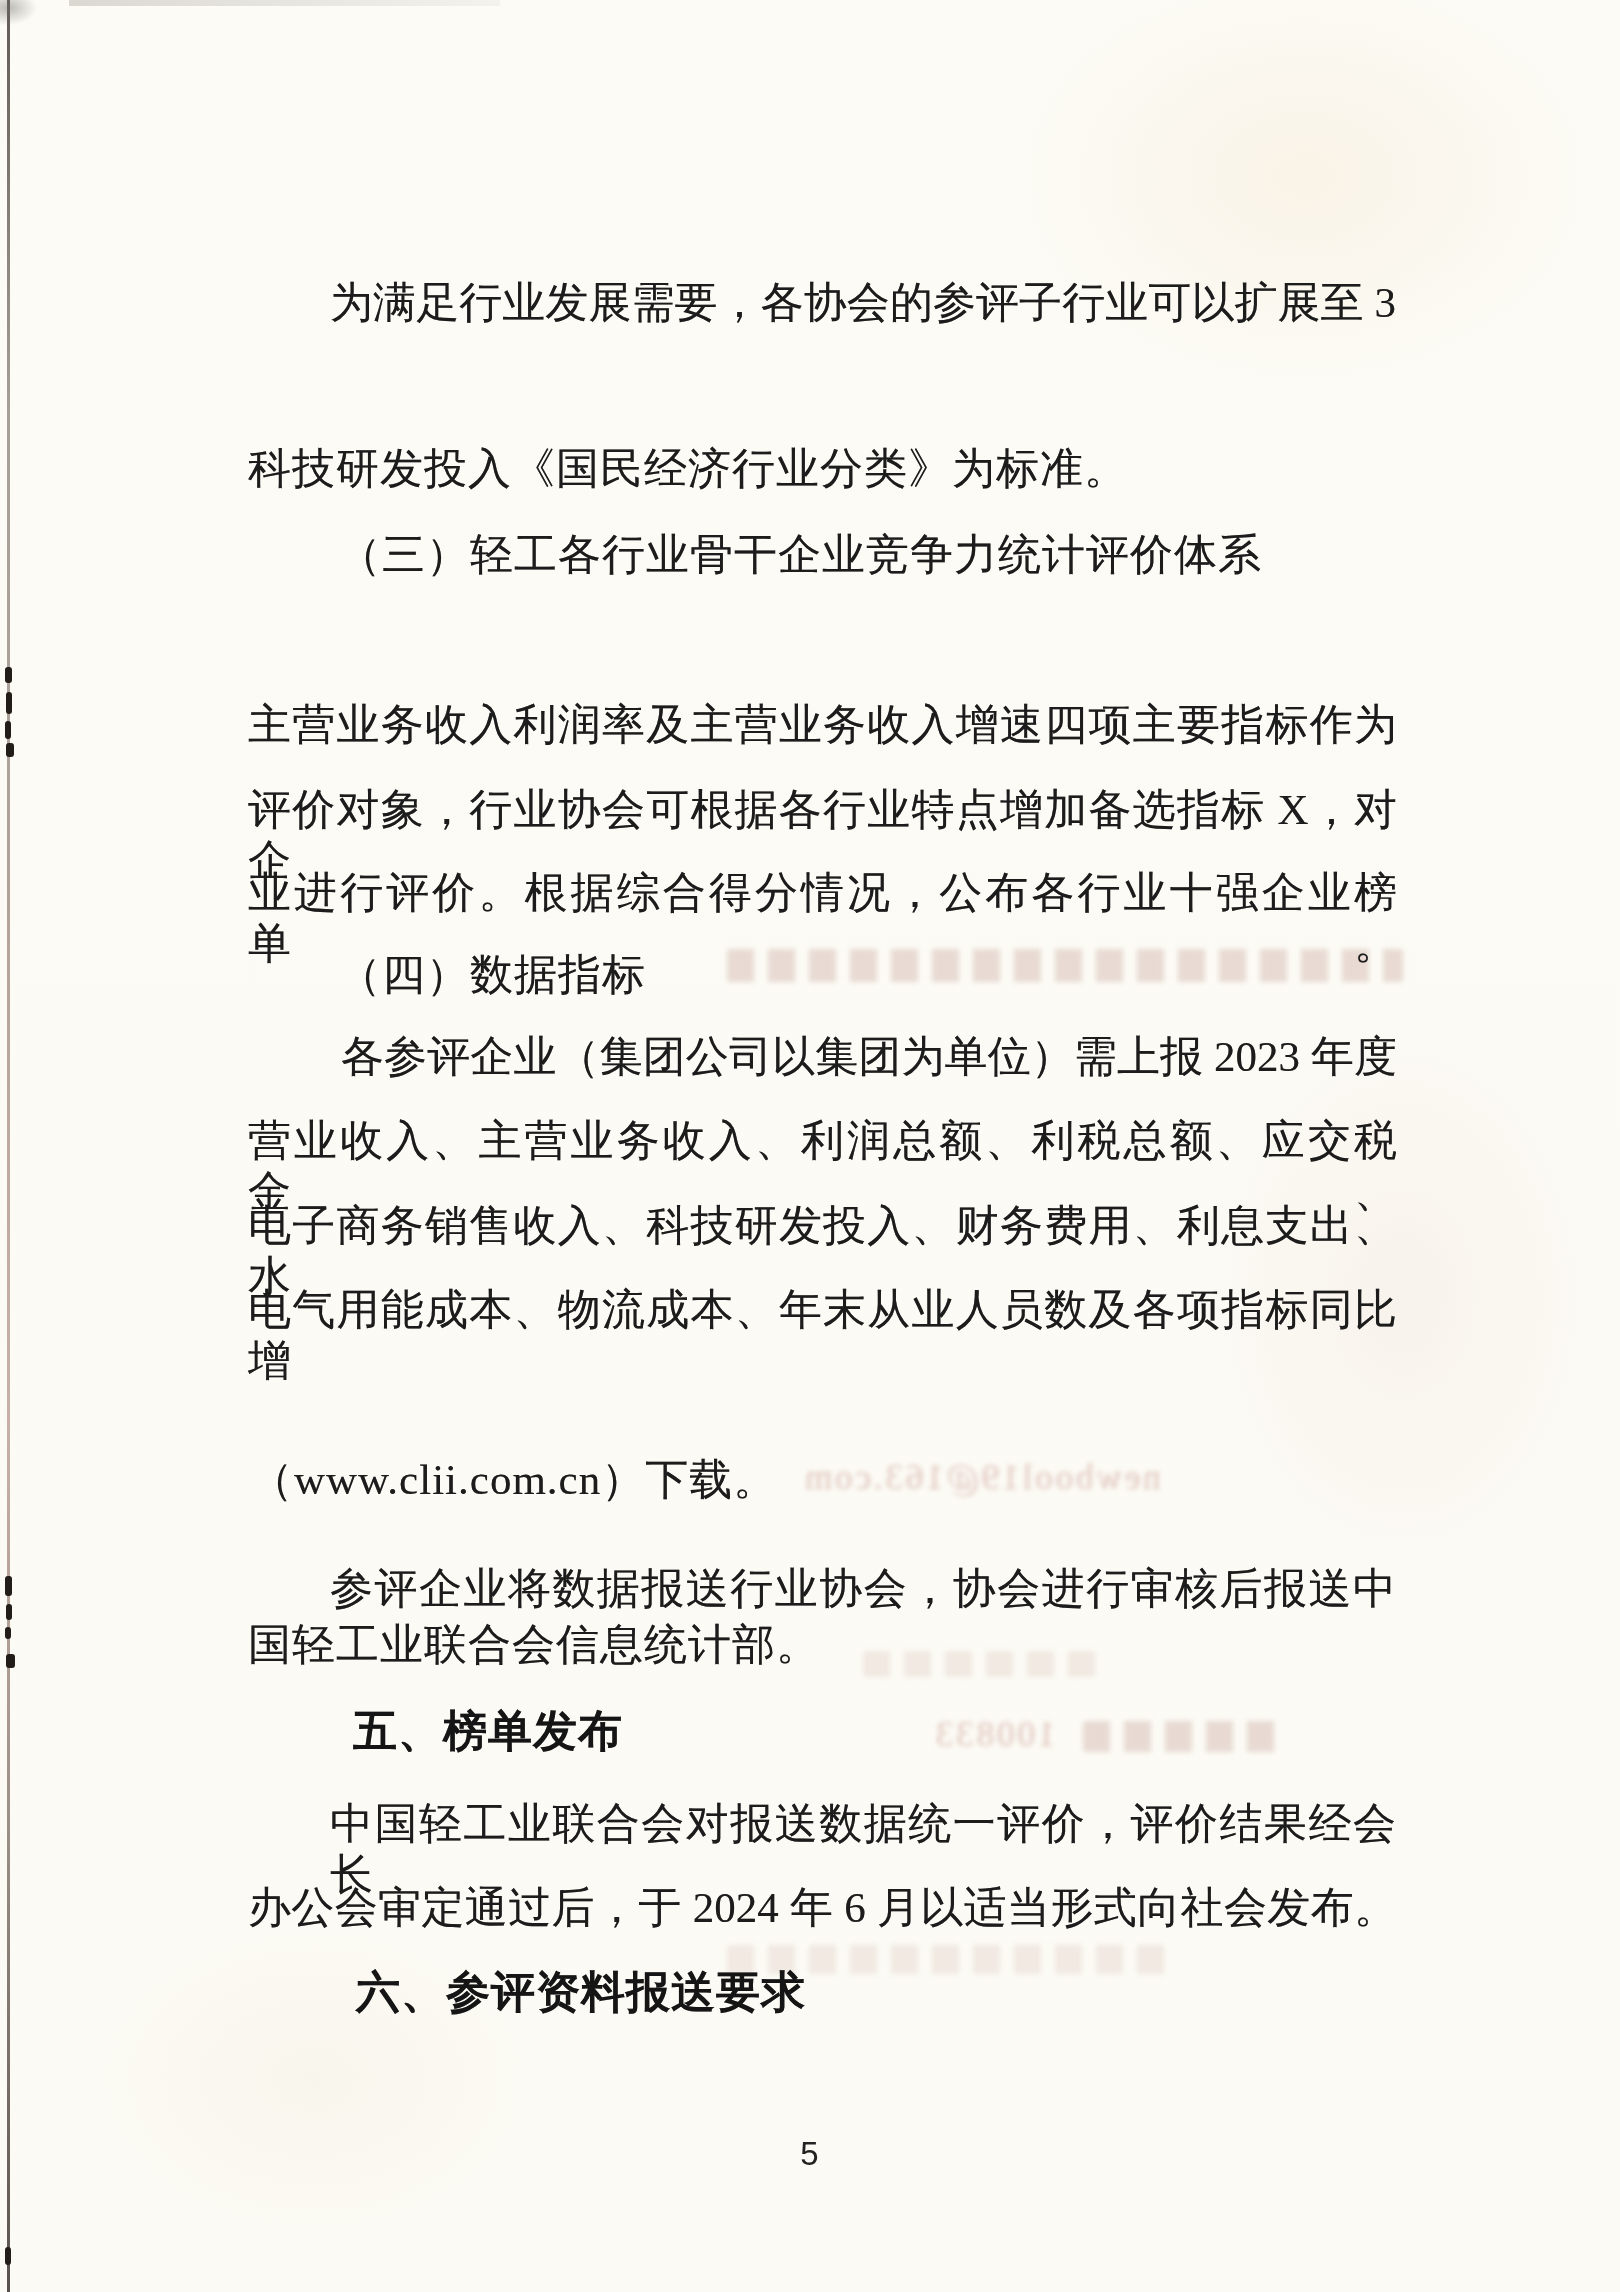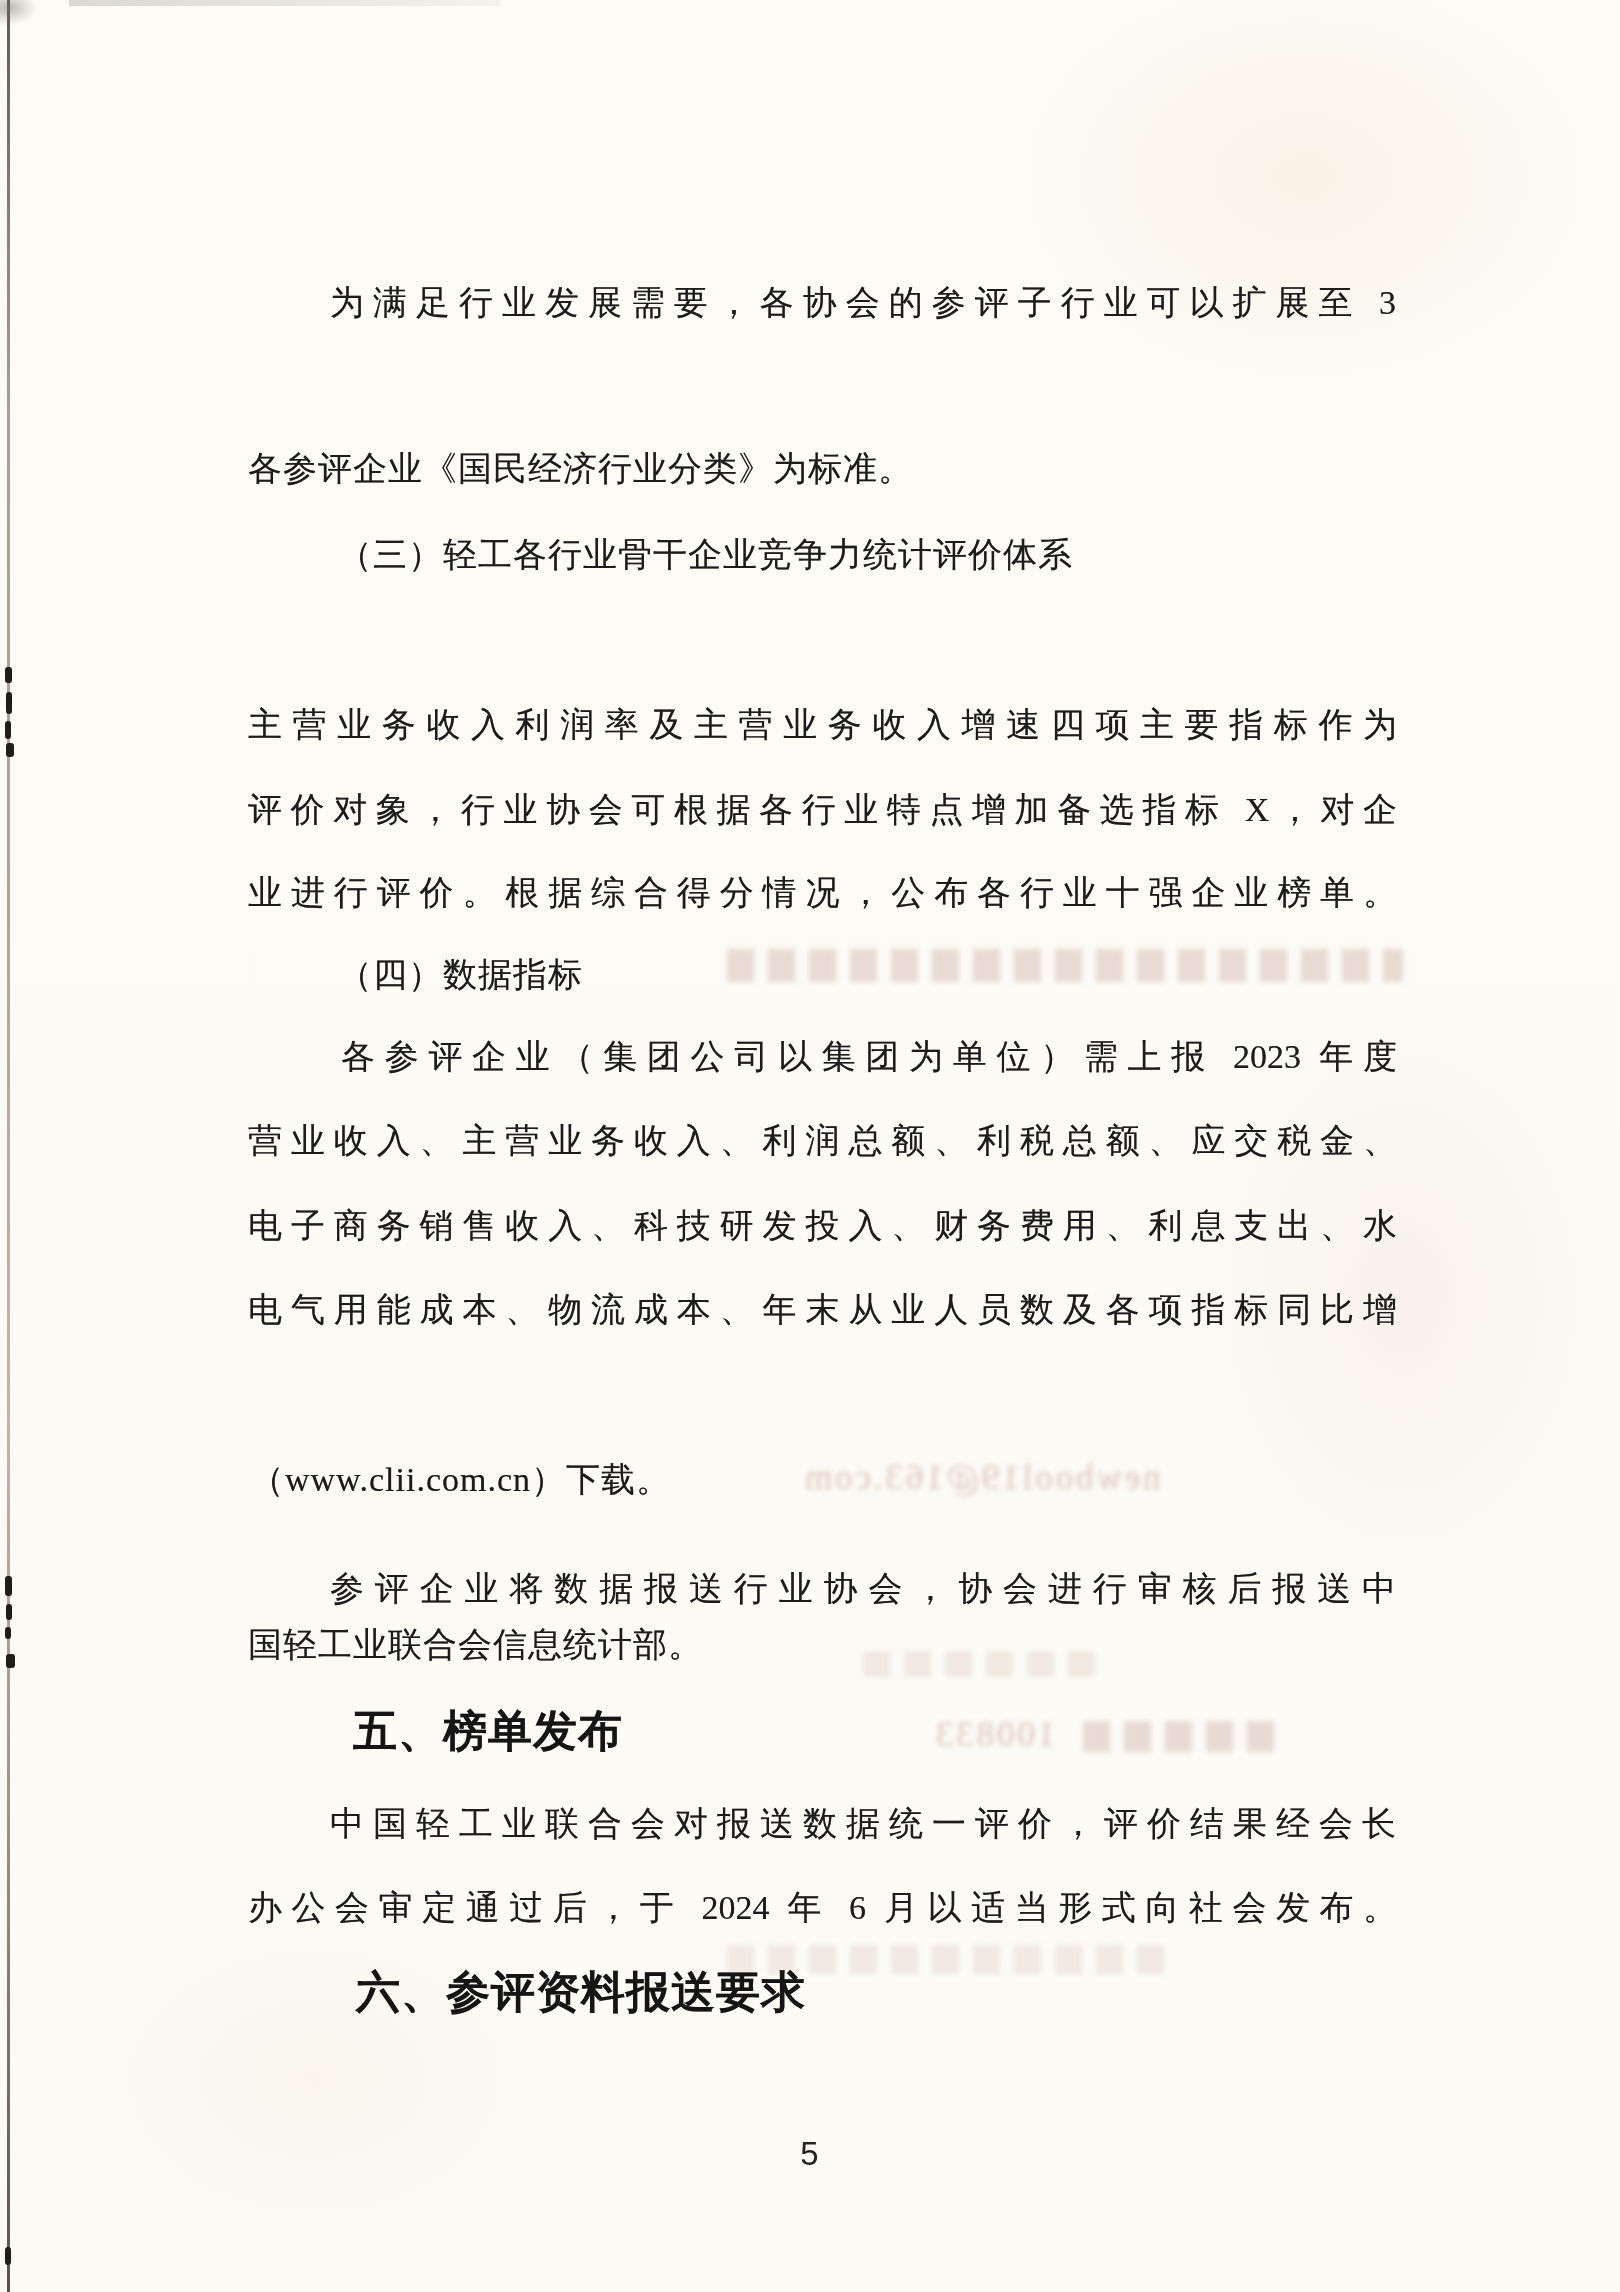--- a/index.html
+++ b/index.html
@@ -4,21 +4,21 @@
 <style>
   html,body{margin:0;padding:0;}
   body{width:1620px;height:2293px;position:relative;overflow:hidden;
        background:#fcfbf5;font-family:"Liberation Serif","DejaVu Serif",serif;}
   .page{position:absolute;inset:0;
        background:
          radial-gradient(412px 294px at 1304px 176px, rgba(246,233,215,.45), rgba(246,233,215,0) 70%),
          radial-gradient(294px 412px at 1402px 1294px, rgba(243,226,220,.35), rgba(243,226,220,0) 70%),
          radial-gradient(333px 235px at 314px 2078px, rgba(244,236,222,.35), rgba(244,236,222,0) 70%),
          linear-gradient(#fcfbf5,#fbfaf4);}
-  .ln{position:absolute;font-size:34px;line-height:51px;color:#1c1c1c;
+  .ln{position:absolute;font-size:43px;line-height:51px;color:#1c1c1c;
       letter-spacing:1px;white-space:nowrap;
       text-shadow:0 0 0.6px rgba(30,30,30,.55);}
   .just{white-space:normal;text-align:justify;text-align-last:justify;letter-spacing:0;}
   .head{font-family:"Liberation Sans","DejaVu Sans",sans-serif;font-weight:700;font-size:44px;color:#151515;margin-left:23px;}
   .pagenum{position:absolute;left:790px;top:2135px;width:39px;text-align:center;
       font-family:"Liberation Sans","DejaVu Sans",sans-serif;font-size:33px;color:#222;}
   
   .edge-line{position:absolute;left:6.9px;top:0;width:2.9px;height:2293px;
       background:linear-gradient(to bottom,
         rgba(70,62,56,.85) 0%, rgba(95,85,75,.55) 18%, rgba(105,75,62,.5) 40%,
@@ -55,21 +55,21 @@
   <div class="top-streak"></div>
 
   <div class="bleed-strip" style="left:727px;top:949px;width:676px;height:33px;"></div>
   <div class="bleed-strip lite" style="left:863px;top:1651px;width:235px;height:25.5px;"></div>
   <div class="bleed" style="left:802px;top:1458px;">newbool19@163.com</div>
   <div class="bleed" style="left:933px;top:1715px;">100833</div>
   <div class="bleed-strip" style="left:1083px;top:1721px;width:201px;height:31px;"></div>
   <div class="bleed-strip lite" style="left:727px;top:1945px;width:451px;height:29px;"></div>
 
   <div class="ln just" style="left:330px;top:277px;width:1066px;">为满足行业发展需要，各协会的参评子行业可以扩展至 3</div>
-  <div class="ln" style="left:248px;top:443px;">各参评企业《国民经济行业分类》为标准。</div>
+  <div class="ln" style="left:248px;top:443px;">科技研发投入《国民经济行业分类》为标准。</div>
   <div class="ln" style="left:338px;top:529px;text-align:right;">（三）轻工各行业骨干企业竞争力统计评价体系</div>
   <div class="ln just" style="left:248px;top:699px;width:1149px;">主营业务收入利润率及主营业务收入增速四项主要指标作为</div>
   <div class="ln just" style="left:248px;top:784px;width:1149px;">评价对象，行业协会可根据各行业特点增加备选指标 X，对企</div>
   <div class="ln just" style="left:248px;top:867px;width:1149px;">业进行评价。根据综合得分情况，公布各行业十强企业榜单。</div>
   <div class="ln" style="left:338px;top:949px;">（四）数据指标</div>
   <div class="ln just" style="left:341px;top:1031px;width:1056px;">各参评企业（集团公司以集团为单位）需上报 2023 年度</div>
   <div class="ln just" style="left:248px;top:1115px;width:1149px;">营业收入、主营业务收入、利润总额、利税总额、应交税金、</div>
   <div class="ln just" style="left:248px;top:1200px;width:1149px;">电子商务销售收入、科技研发投入、财务费用、利息支出、水</div>
   <div class="ln just" style="left:248px;top:1284px;width:1149px;">电气用能成本、物流成本、年末从业人员数及各项指标同比增</div>
   <div class="ln" style="left:250px;top:1454px;">（www.clii.com.cn）下载。</div>

